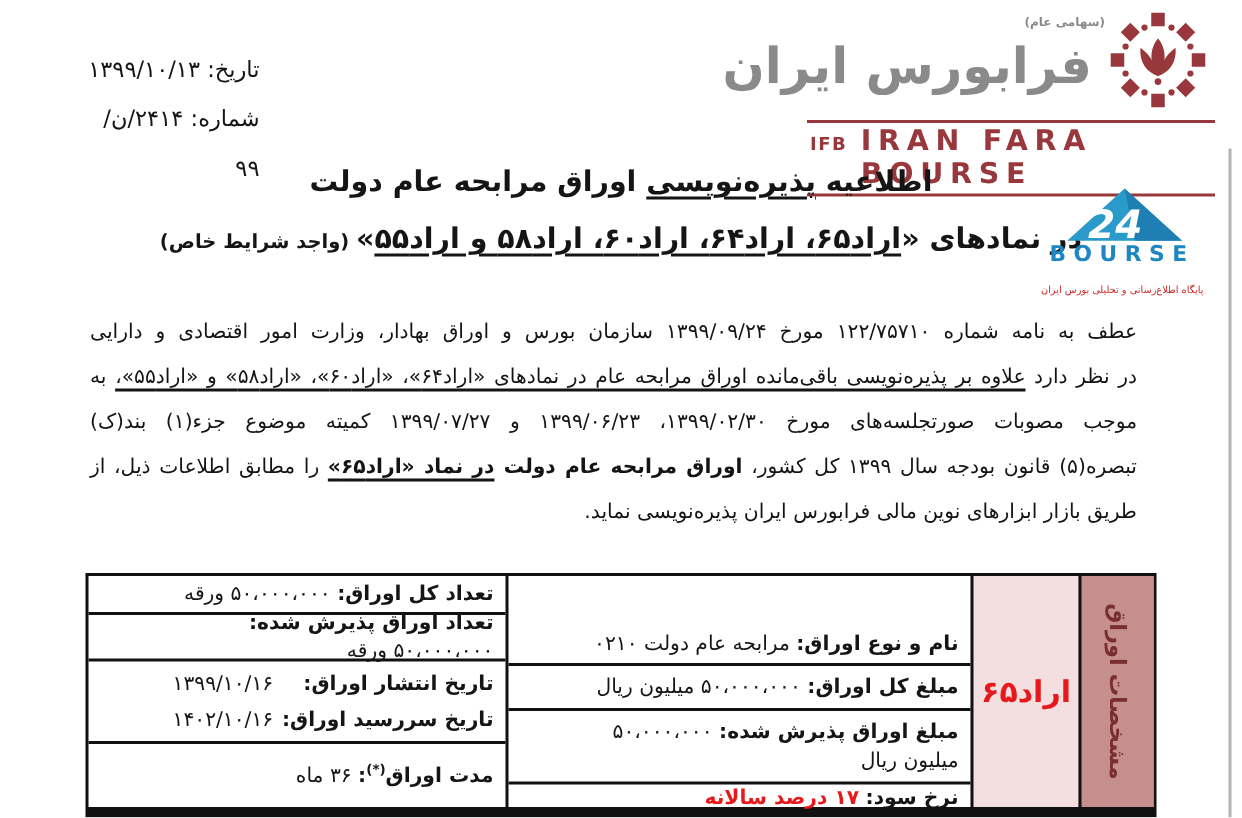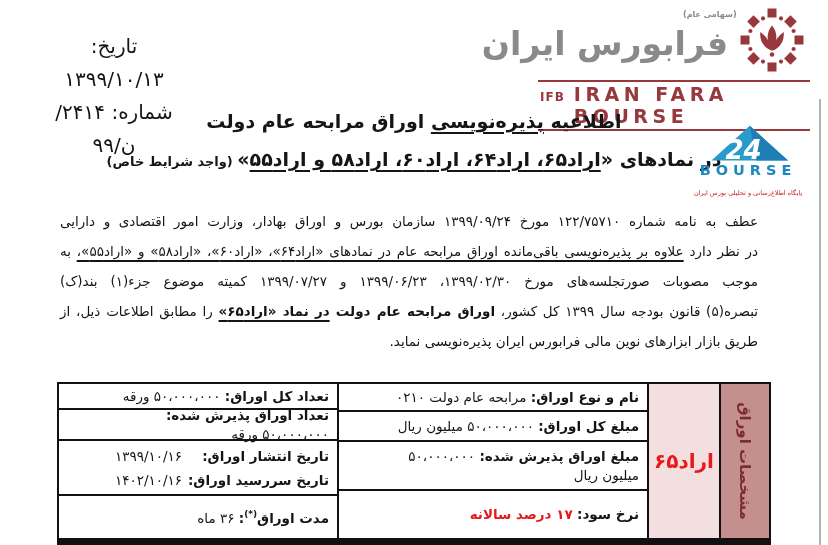--- a/index.html
+++ b/index.html
@@ -4,21 +4,21 @@
 <style>
   html,body { margin:0; padding:0; background:#ffffff; }
   .page {
     position:relative; width:828px; height:545px; overflow:hidden;
     background:#ffffff; direction:rtl;
     font-family:"DejaVu Sans","Liberation Sans",sans-serif;
     color:#151515;
   }
 
   
-  .meta { position:absolute; left:55px; top:30px; width:118px; font-size:20px; line-height:33px; text-align:center; }
+  .meta { position:absolute; left:55px; top:30px; width:118px; font-size:15px; line-height:33px; text-align:right; }
 
   
   .logo-area { position:absolute; right:18px; top:4px; width:275px; height:100px; }
   .calli { position:absolute; right:82px; top:20px; font-size:33px; font-weight:bold; color:#8a8a8a; white-space:nowrap; letter-spacing:1px; }
   .calli-sub { position:absolute; left:148px; top:6px; font-size:8px; color:#8a8a8a; font-weight:bold; }
   .emblem { position:absolute; right:2px; top:0; width:72px; height:72px; }
   .ifb-bar { position:absolute; right:0; top:76px; width:268px; border-top:2px solid #98383c; border-bottom:2px solid #98383c;
              padding:1px 2px 2px; display:flex; direction:ltr; align-items:baseline; gap:9px; color:#98383c; }
   .ifb-abbr { font-size:12px; font-weight:900; letter-spacing:1px; }
   .ifb-name { font-size:19px; font-weight:bold; letter-spacing:4.5px; }
@@ -53,21 +53,21 @@
   .col-sym { width:70px; flex:0 0 70px; background:#f3dfdf; border-left:2px solid #111; display:flex; align-items:center; justify-content:center; }
   .sym { color:#e8191c; font-weight:bold; font-size:20px; }
   .col { display:flex; flex-direction:column; }
   .col-right { width:308px; flex:0 0 308px; border-left:2px solid #111; }
   .col-left { flex:1 1 auto; }
   .cell { border-bottom:2px solid #111; padding:0 8px; display:flex; align-items:center; font-size:13.5px; }
   .cell:last-child { border-bottom:none; }
   .cline { display:inline; line-height:1.35; }
   .lbl { font-weight:bold; }
   .red { color:#e8191c; font-weight:bold; }
-  .cr1 { height:26px; flex:0 0 26px; } .cr2 { height:28px; flex:0 0 28px; } .cr3 { height:47px; flex:0 0 47px;padding-left:45px; } .cr4 { flex:1 1 auto; }
+  .cr1 { height:26px; flex:0 0 26px;margin-top:32px; } .cr2 { height:28px; flex:0 0 28px; } .cr3 { height:47px; flex:0 0 47px;padding-left:45px; } .cr4 { flex:1 1 auto; }
   .cl1 { height:24px; flex:0 0 24px; } .cl2 { height:29px; flex:0 0 29px;padding-left:44px; } .cl3 { height:53px; flex:0 0 53px; } .cl4 { flex:1 1 auto; }
   .cell.dates { flex-direction:column; align-items:stretch; justify-content:center; }
   .dline { display:flex; justify-content:space-between; padding-left:48px; line-height:24px; }
   sup.star { font-size:9px; font-weight:bold; }
 </style>
 </head>
 <body>
 
 <div class="page">
 

